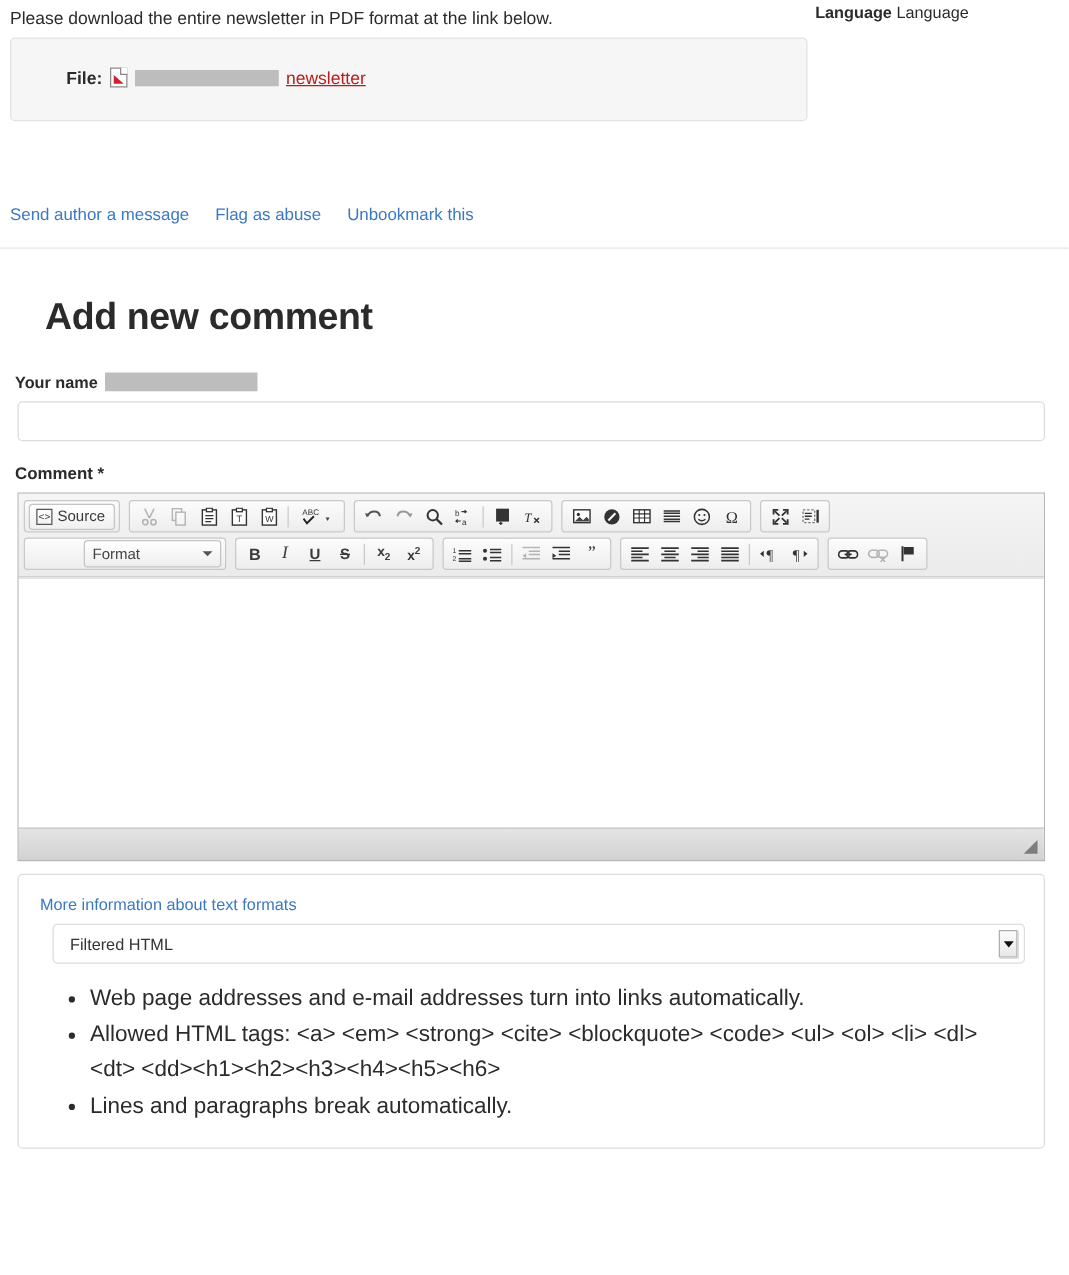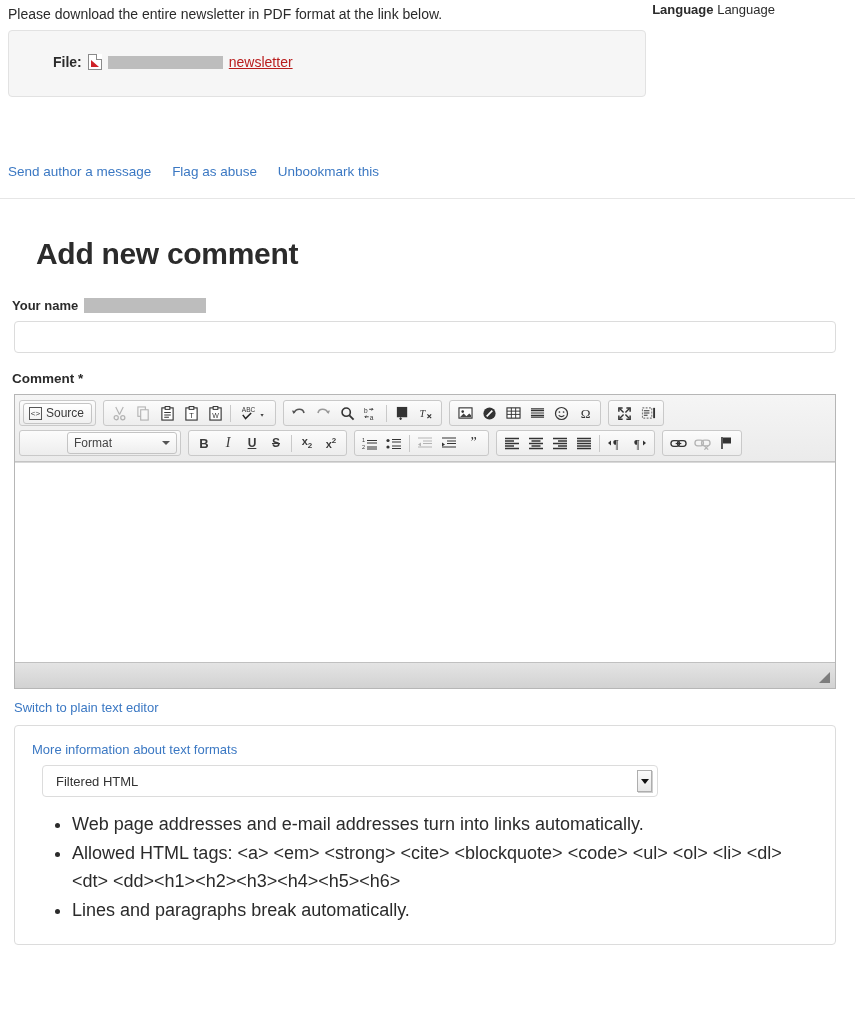--- a/index.html
+++ b/index.html
@@ -202,21 +202,21 @@
   .fmt-more {
     display: block; padding-left: 17px;
     font-size: 13px; color: #3b78c3; text-decoration: none;
   }
   .fmt-label {
     display: block; padding: 20px 0 0 17px;
     font-size: 13px; font-weight: bold;
   }
   .fmt-select-wrap {
     margin: 8px 0 0 27px;
-    width: 616px; height: 32px;
+    width: 778px; height: 32px;
     border: 1px solid #dcdcdc; border-radius: 4px;
     background: #fff;
     display: flex; align-items: center; justify-content: space-between;
     padding: 0 5px 0 13px;
   }
   .fmt-select-value { font-size: 13px; color: #333; }
   .sel-btn {
     width: 15px; height: 22px;
     background: linear-gradient(to bottom, #fbfbfb, #e8e8e8);
     border: 1px solid #aeaeae;
@@ -560,21 +560,20 @@
         </div>
       </div>
     </div>
 
     <div class="cke-content"></div>
     <div class="cke-bottom">
       <div class="cke-grip"></div>
     </div>
   </div>
 
-  <a class="plain-link" href="#">Switch to plain text editor</a>
 
   <div class="fmt-panel">
     <a class="fmt-more" href="#">More information about text formats</a>
     <div class="fmt-select-wrap">
       <span class="fmt-select-value">Filtered HTML</span>
       <span class="sel-btn">
         <span class="sel-arrow"></span>
       </span>
     </div>
     <ul class="fmt-list">

